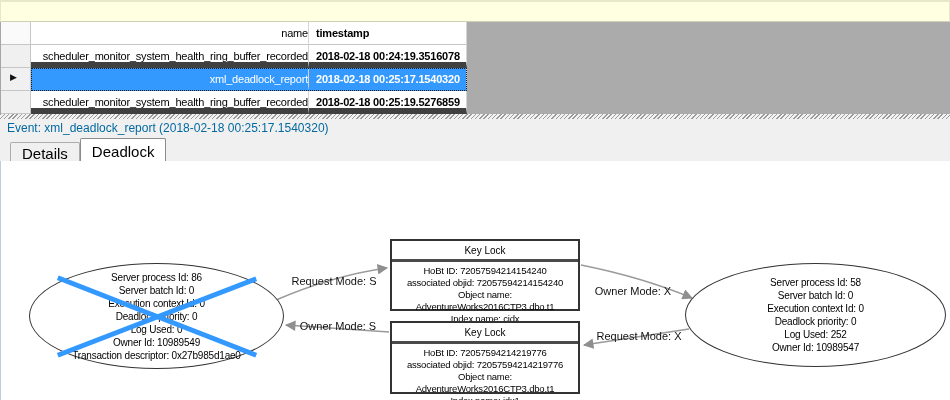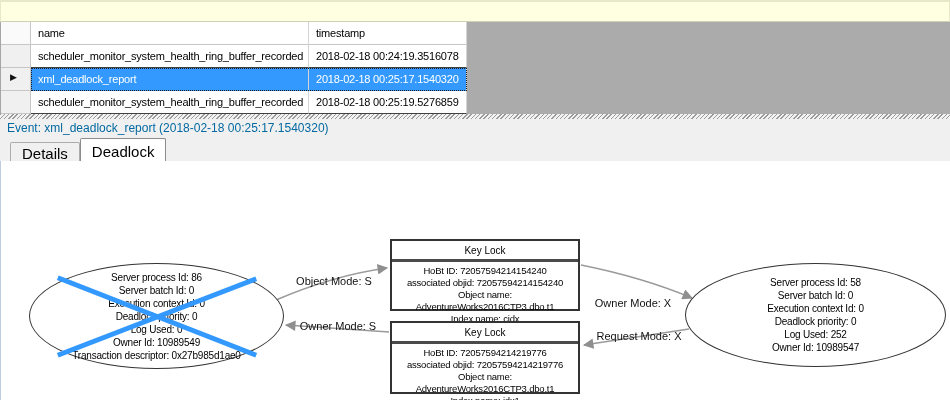--- a/index.html
+++ b/index.html
@@ -14,24 +14,24 @@
     border-left:1px solid #E8E8C8; border-right:1px solid #E8E8C8;
     font-size: 12px; color:#000; padding: 19px 0 0 6px;
   }
 
   
   .grid { position: relative; height: 92px; background:#ABABAB; border-left:1px solid #A6A6A6; }
   .grid-row { display: flex; height: 23px; }
   .sel-cell { width: 30px; background:#F0F0F0; border-right:1px solid #C6C6C6;
               border-bottom:1px solid #C6C6C6; flex: none; position: relative; }
   .grid-header .sel-cell { background:#FAFAFA; }
-  .cell { background:#fff; border-bottom:1px solid #404040; font-size:11px; letter-spacing:-0.2px;
+  .cell { background:#fff; border-bottom:6px solid #404040; font-size:11px; letter-spacing:-0.2px;
           padding: 5px 0 0 7px; white-space: nowrap; overflow: hidden; color:#000; }
-  .cell.name { width: 278px; border-right:1px solid #D5D5D5; flex:none; }
-  .cell.ts   { width: 158px; border-right:1px solid #D5D5D5; flex:none; }
+  .cell.name { width: 278px; border-right:1px solid #D5D5D5; flex:none;text-align:right; }
+  .cell.ts   { width: 158px; border-right:1px solid #D5D5D5; flex:none;font-weight:bold; }
   .grid-header .cell { border-bottom:1px solid #C6C6C6; }
   .row-data { display:flex; flex:none; }
   .grid-row.selected .cell { background:#3399FF; color:#fff; border-bottom-color:#3399FF; }
   .grid-row.selected .row-data { outline: 1px dotted #1a1a1a; outline-offset: -1px; }
   .arrow-glyph { position:absolute; left:9px; top:4px; font-size:9px; color:#111; }
 
   
   .splitter { height: 5px; background:
     repeating-linear-gradient(135deg,#9a9a9a 0 1px,#f2f2f2 1px 3px); }
 
@@ -170,19 +170,19 @@
     <div class="lockbox" style="left:389px; top:160px; height:73px;">
       <div class="lock-title">Key Lock</div>
       <div class="lock-lines">
         <div>HoBt ID: 72057594214219776</div>
         <div>associated objid: 72057594214219776</div>
         <div>Object name: AdventureWorks2016CTP3.dbo.t1</div>
         <div>Index name: idx1</div>
       </div>
     </div>
 
-    <div class="edge-label" style="left:268px; top:114px;">Object Mode: S</div>
+    <div class="edge-label" style="left:268px; top:114px;">Request Mode: S</div>
     <div class="edge-label" style="left:272px; top:159px;">Owner Mode: S</div>
-    <div class="edge-label" style="left:567px; top:124px;margin-top:12px;">Owner Mode: X</div>
+    <div class="edge-label" style="left:567px; top:124px;">Owner Mode: X</div>
     <div class="edge-label" style="left:573px; top:169px;">Request Mode: X</div>
 
   </div>
 </div>
 
 </body></html>

